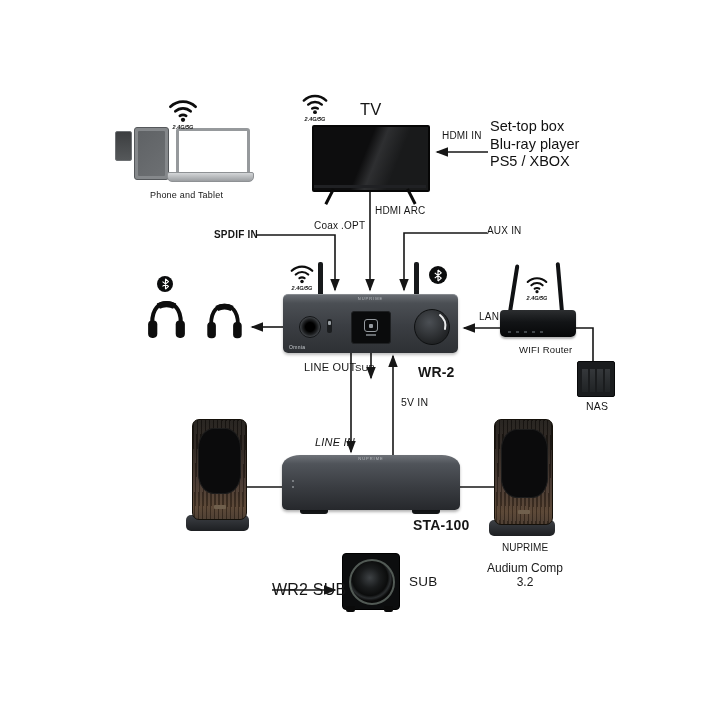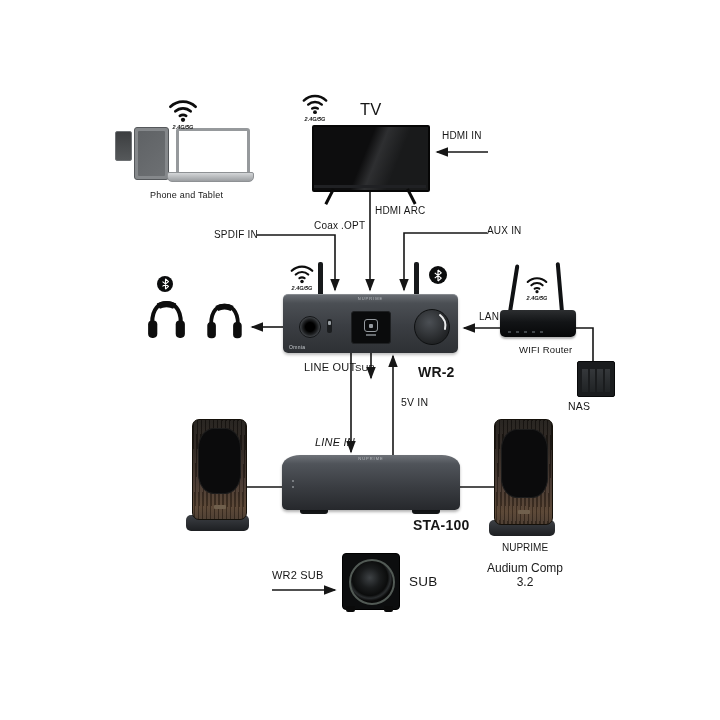--- a/index.html
+++ b/index.html
@@ -137,24 +137,29 @@
       <circle cx="18" cy="26.5" r="2.4" fill="#0d0d0d"></circle>
       </svg>
     <span class="band">2.4G/5G</span>
   </div>
   <div class="lbl" style="left:360px;top:100px;font-size:16.5px;">TV</div>
   <div class="dev tv-screen"></div>
   <div class="dev tv-strip"></div>
   <div class="dev tv-leg" style="left:332px;top:189px;transform:rotate(27deg);"></div>
   <div class="dev tv-leg" style="left:406px;top:189px;transform:rotate(-27deg);"></div>
 
+  <div class="src">
+    <div>Set-top box</div>
+    <div>Blu-ray player</div>
+    <div>PS5 / XBOX</div>
+  </div>
 
   <div class="lbl" style="left:442px;top:130px;">HDMI IN</div>
   <div class="lbl" style="left:375px;top:205px;">HDMI ARC</div>
-  <div class="lbl" style="left:214px;top:229px;">SPDIF IN</div>
+  <div class="lbl" style="left:214px;top:229px;font-weight:bold;">SPDIF IN</div>
   <div class="lbl" style="left:274px;top:220px;margin-left:40px;">Coax .OPT</div>
   <div class="lbl" style="left:487px;top:225px;">AUX IN</div>
 
   <div class="bt" style="left:157px;top:276px;width:16px;height:16px;">
     <svg width="9" height="12" viewBox="0 0 10 14">
         <path d="M5 1 L5 13 M5 1 L8.5 4.2 L1.5 9.8 M5 13 L8.5 9.8 L1.5 4.2" stroke="#fff" stroke-width="1.3" fill="none" stroke-linejoin="round"></path>
       </svg>
   </div>
   <div class="abs" style="left:146px;top:296px;z-index:2;">
     <svg width="41" height="47" viewBox="0 0 40 46">
@@ -228,21 +233,21 @@
   <div class="dev router-body"></div>
   <div class="lbl" style="left:519px;top:344px;font-size:9.5px;">WIFI Router</div>
   <div class="dev nas">
     <div class="nas-bays">
         <i></i>
         <i></i>
         <i></i>
         <i></i>
       </div>
   </div>
-  <div class="lbl" style="left:568px;top:400px;font-size:10.5px;">NAS</div>
+  <div class="lbl" style="left:586px;top:400px;font-size:10.5px;">NAS</div>
 
   <div class="lbl" style="left:315px;top:436px;font-size:11px;font-style:italic;">LINE IN</div>
   <div class="sta-foot" style="left:300px;top:503px;"></div>
   <div class="sta-foot" style="left:412px;top:503px;"></div>
   <div class="dev sta-body">
     <div class="brand">NUPRIME</div>
     <div class="sta-dots">
         <i></i>
         <i></i>
       </div>
@@ -257,21 +262,21 @@
   <div class="spk-base" style="left:489px;top:520px;width:66px;height:16px;"></div>
   <div class="spk-body" style="left:494px;top:419px;width:57px;height:104px;">
     <div class="spk-grille" style="left:6px;top:9px;width:45px;height:67px;"></div>
     <div class="spk-badge"></div>
   </div>
   <div class="abs" style="left:479px;top:542px;width:92px;text-align:center;z-index:6;">
     <div style="font-size:10px;">NUPRIME</div>
     <div style="font-size:12px;margin-top:8px;">Audium Comp 3.2</div>
   </div>
 
-  <div class="lbl" style="left:272px;top:569px;font-size:11px;">WR2 SUB</div>
+  <div class="lbl" style="left:272px;top:581px;font-size:16px;">WR2 SUB</div>
   <div class="dev sub-body">
     <div class="sub-driver"></div>
   </div>
   <div class="sub-foot" style="left:346px;top:606px;"></div>
   <div class="sub-foot" style="left:384px;top:606px;"></div>
   <div class="lbl" style="left:409px;top:574px;font-size:13.5px;">SUB</div>
 
 </div>
 
 </body></html>

